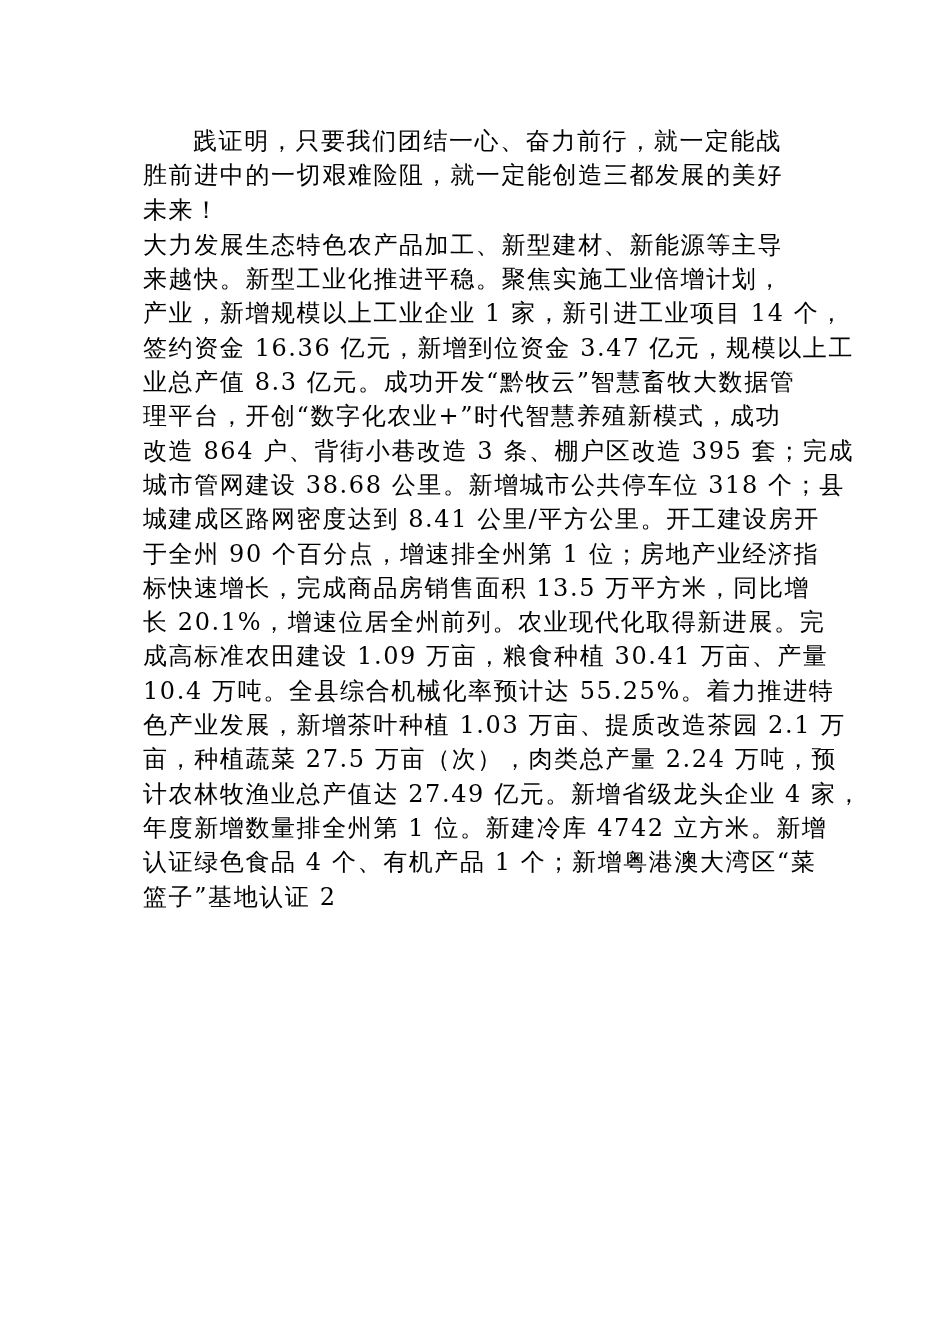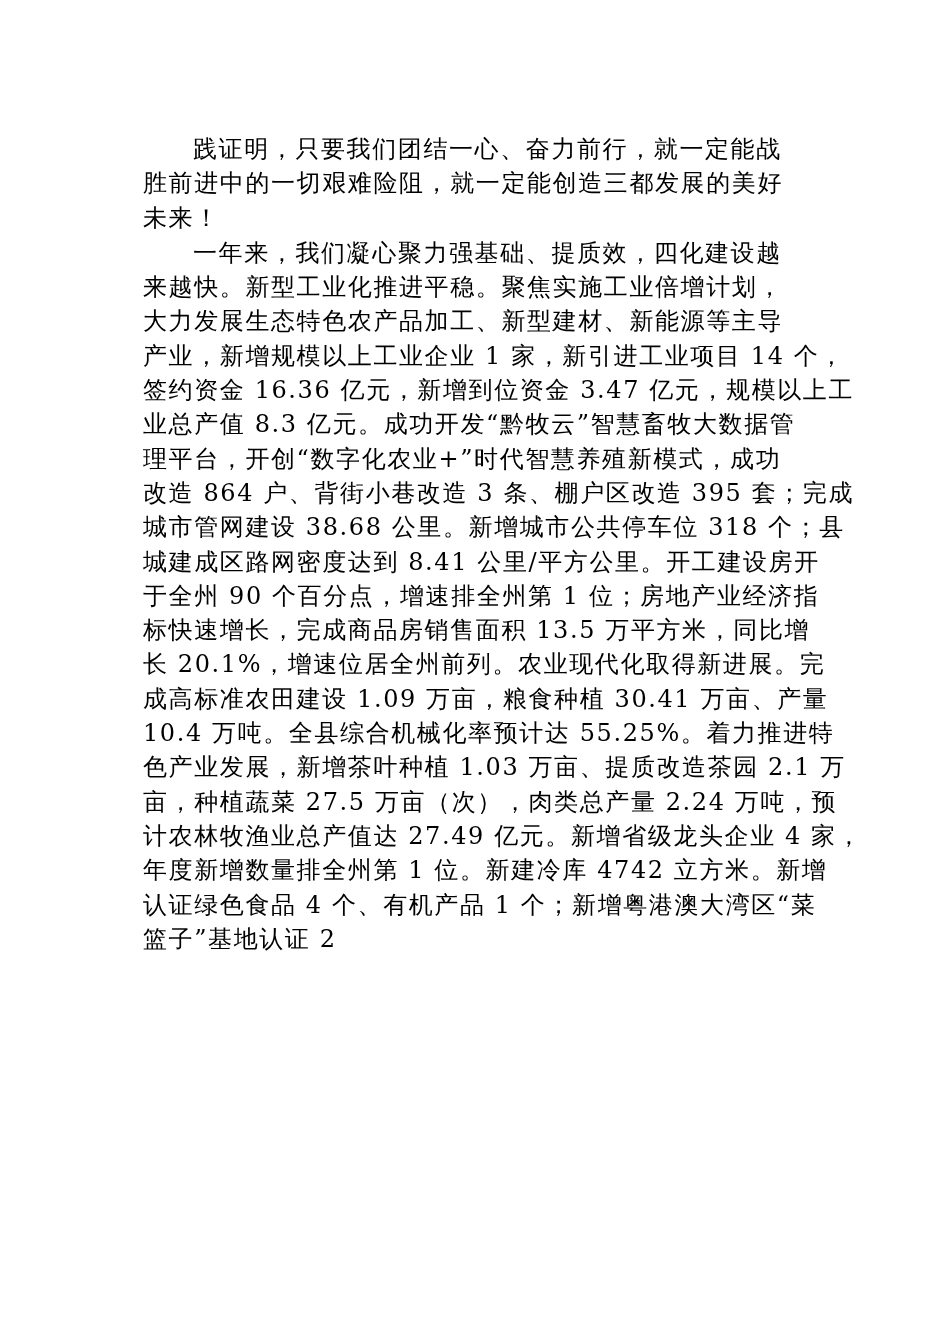--- a/index.html
+++ b/index.html
@@ -11,21 +11,21 @@
       width: 950px;
       height: 1344px;
       position: relative;
       overflow: hidden;
       font-family: "DejaVu Serif", "Liberation Serif", serif;
       color: #000000;
     }
     .page {
       position: absolute;
       left: 143px;
-      top: 132px;
+      top: 124px;
       width: 690px;
     }
     .para {
       margin: 0;
     }
     .line {
       display: block;
       height: 34.3px;
       line-height: 34.3px;
       font-size: 24px;
@@ -42,23 +42,22 @@
 </head>
 <body>
 
 <div class="page">
   <p class="para">
     <span class="line indent">践证明，只要我们团结一心、奋力前行，就一定能战</span>
     <span class="line">胜前进中的一切艰难险阻，就一定能创造三都发展的美好</span>
     <span class="line">未来！</span>
   </p>
   <p class="para">
-    <span class="line indent">一年来，我们凝心聚力强基础、提质效，四化建设越</span>
+    <span class="line">大力发展生态特色农产品加工、新型建材、新能源等主导</span>
     <span class="line">来越快。新型工业化推进平稳。聚焦实施工业倍增计划，</span>
-    <span class="line">大力发展生态特色农产品加工、新型建材、新能源等主导</span>
     <span class="line">产业，新增规模以上工业企业 1 家，新引进工业项目 14 个，</span>
     <span class="line">签约资金 16.36 亿元，新增到位资金 3.47 亿元，规模以上工</span>
     <span class="line">业总产值 8.3 亿元。成功开发“黔牧云”智慧畜牧大数据管</span>
     <span class="line">理平台，开创“数字化农业+”时代智慧养殖新模式，成功</span>
     <span class="line">改造 864 户、背街小巷改造 3 条、棚户区改造 395 套；完成</span>
     <span class="line">城市管网建设 38.68 公里。新增城市公共停车位 318 个；县</span>
     <span class="line">城建成区路网密度达到 8.41 公里/平方公里。开工建设房开</span>
     <span class="line">于全州 90 个百分点，增速排全州第 1 位；房地产业经济指</span>
     <span class="line">标快速增长，完成商品房销售面积 13.5 万平方米，同比增</span>
     <span class="line">长 20.1%，增速位居全州前列。农业现代化取得新进展。完</span>

